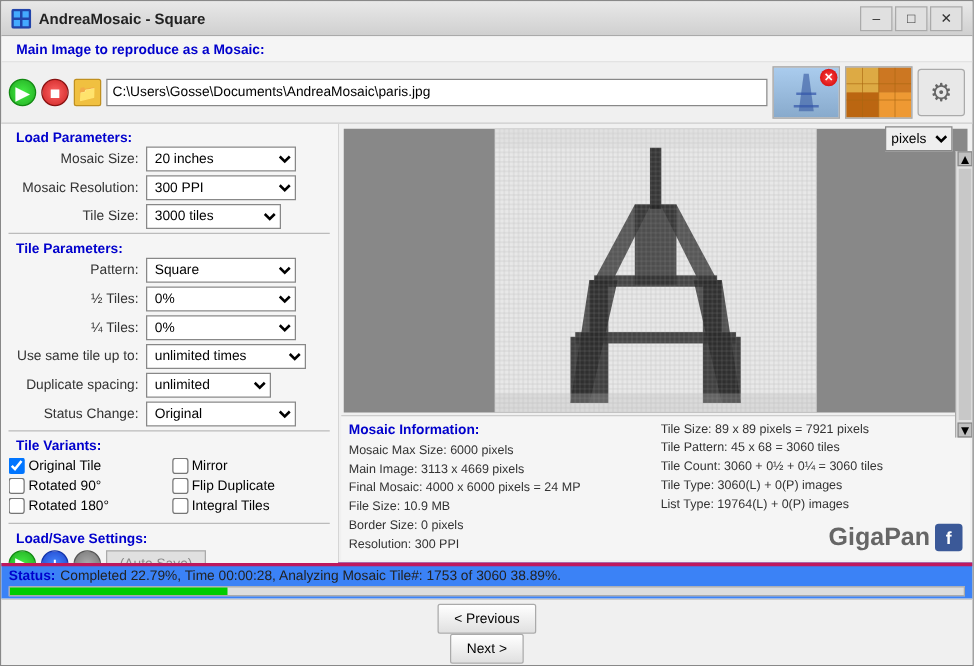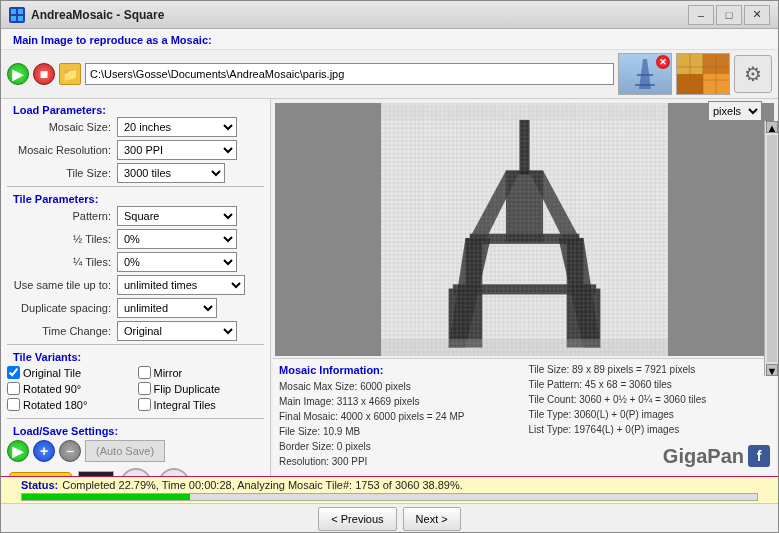--- a/index.html
+++ b/index.html
@@ -207,23 +207,23 @@
       display: flex;
       align-items: center;
       justify-content: center;
       font-size: 16px;
       font-weight: bold;
       color: #555;
       background: #e8e8e8;
     }
 
     .status-bar {
-      border-top: 1px solid #be185d;
-      padding: 2px 20px;
-      background: #fef9c3;
+      border-top: 3px solid #be185d;
+      padding: 2px 6px;
+      background: #3b82f6;
     }
     .status-text {
       font-size: 11px;
       color: #222;
       text-align: right;
     }
     .progress-bar-container {
       height: 8px;
       background: #ddd;
       border: 1px solid #aaa;
@@ -252,20 +252,21 @@
       font-weight: bold;
       font-size: 11px;
     }
 
     .bottom-actions {
       display: flex;
       align-items: center;
       justify-content: center;
       padding: 3px;
       border-top: 1px solid #ddd;
+      flex-direction: column;
     }
     .bottom-btn {
       height: 24px;
       background: linear-gradient(to bottom, #ffffff, #e0e0e0);
       border: 1px solid #aaa;
       font-size: 11px;
       padding: 0 12px;
       cursor: pointer;
       margin: 0 3px;
       border-radius: 2px;
@@ -451,21 +452,21 @@
       <div class="form-row">
         <span class="form-label" style="width:110px;">Duplicate spacing:</span>
         <select class="form-select" style="width:100px;">
           <option>unlimited</option>
           <option>5</option>
           <option>10</option>
         </select>
       </div>
 
       <div class="form-row">
-        <span class="form-label" style="width:110px;">Time Change:</span>
+        <span class="form-label" style="width:110px;">Status Change:</span>
         <select class="form-select" style="width:120px;">
           <option>Original</option>
           <option>Low</option>
           <option>Medium</option>
         </select>
       </div>
 
       <hr class="divider-line">
 
       <div class="section-header">Tile Variants:</div>

